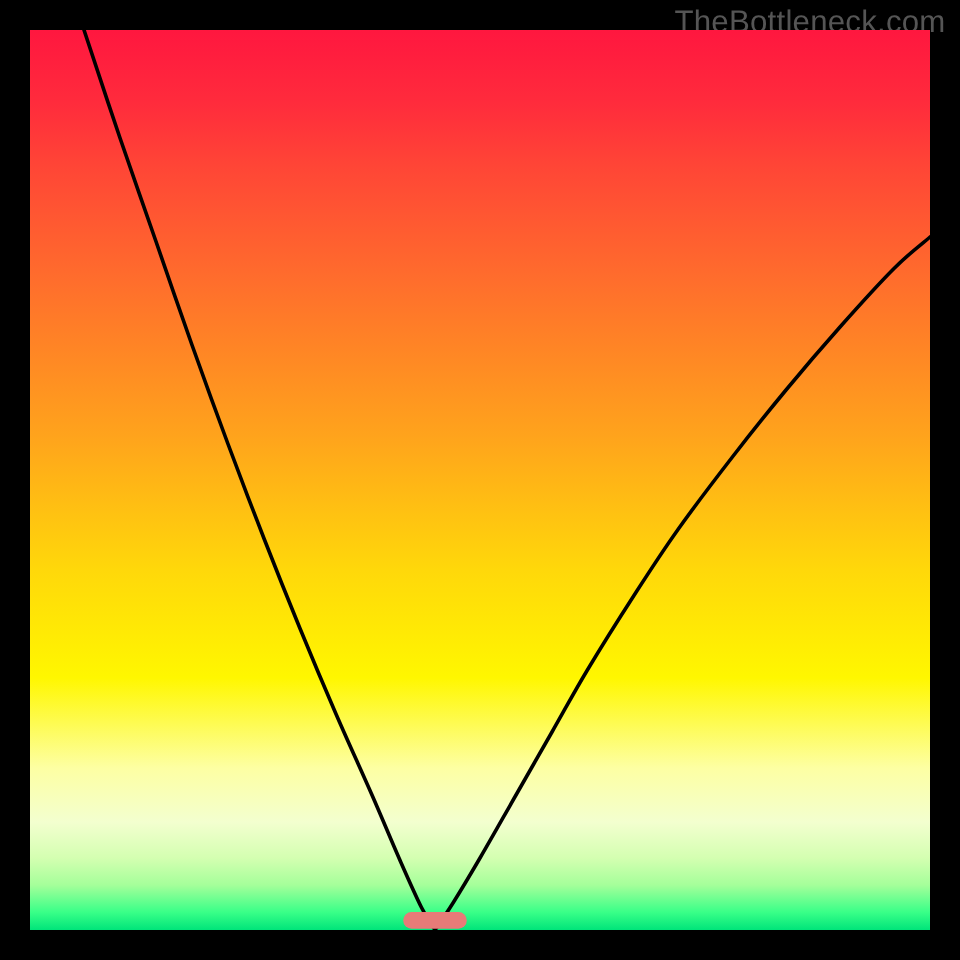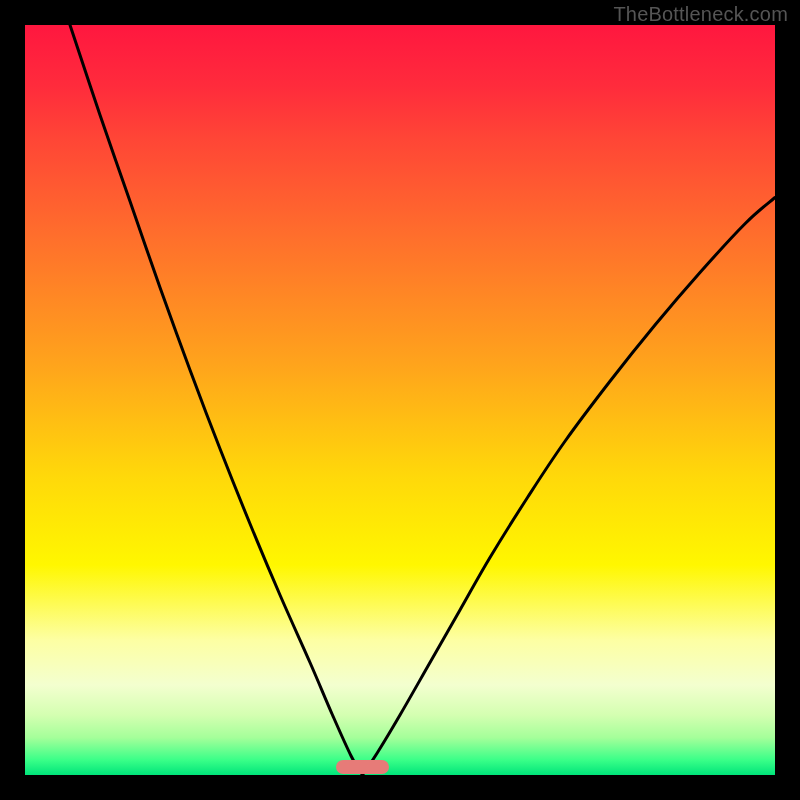--- a/index.html
+++ b/index.html
@@ -50,21 +50,21 @@
     height: 14px;
     border-radius: 7px;
     background: #e77b78;
     bottom: 1px;
   }
   .attrib {
     position: absolute;
     top: 3px;
     right: 12px;
     color: #555;
-    font-size: 20px;
+    font-size: 26px;
     font-weight: 500;
     letter-spacing: 0.2px;
   }
 </style>
 </head>
 <body>
 
 <div class="frame">
   <div class="attrib">TheBottleneck.com</div>
   <div class="plot">

